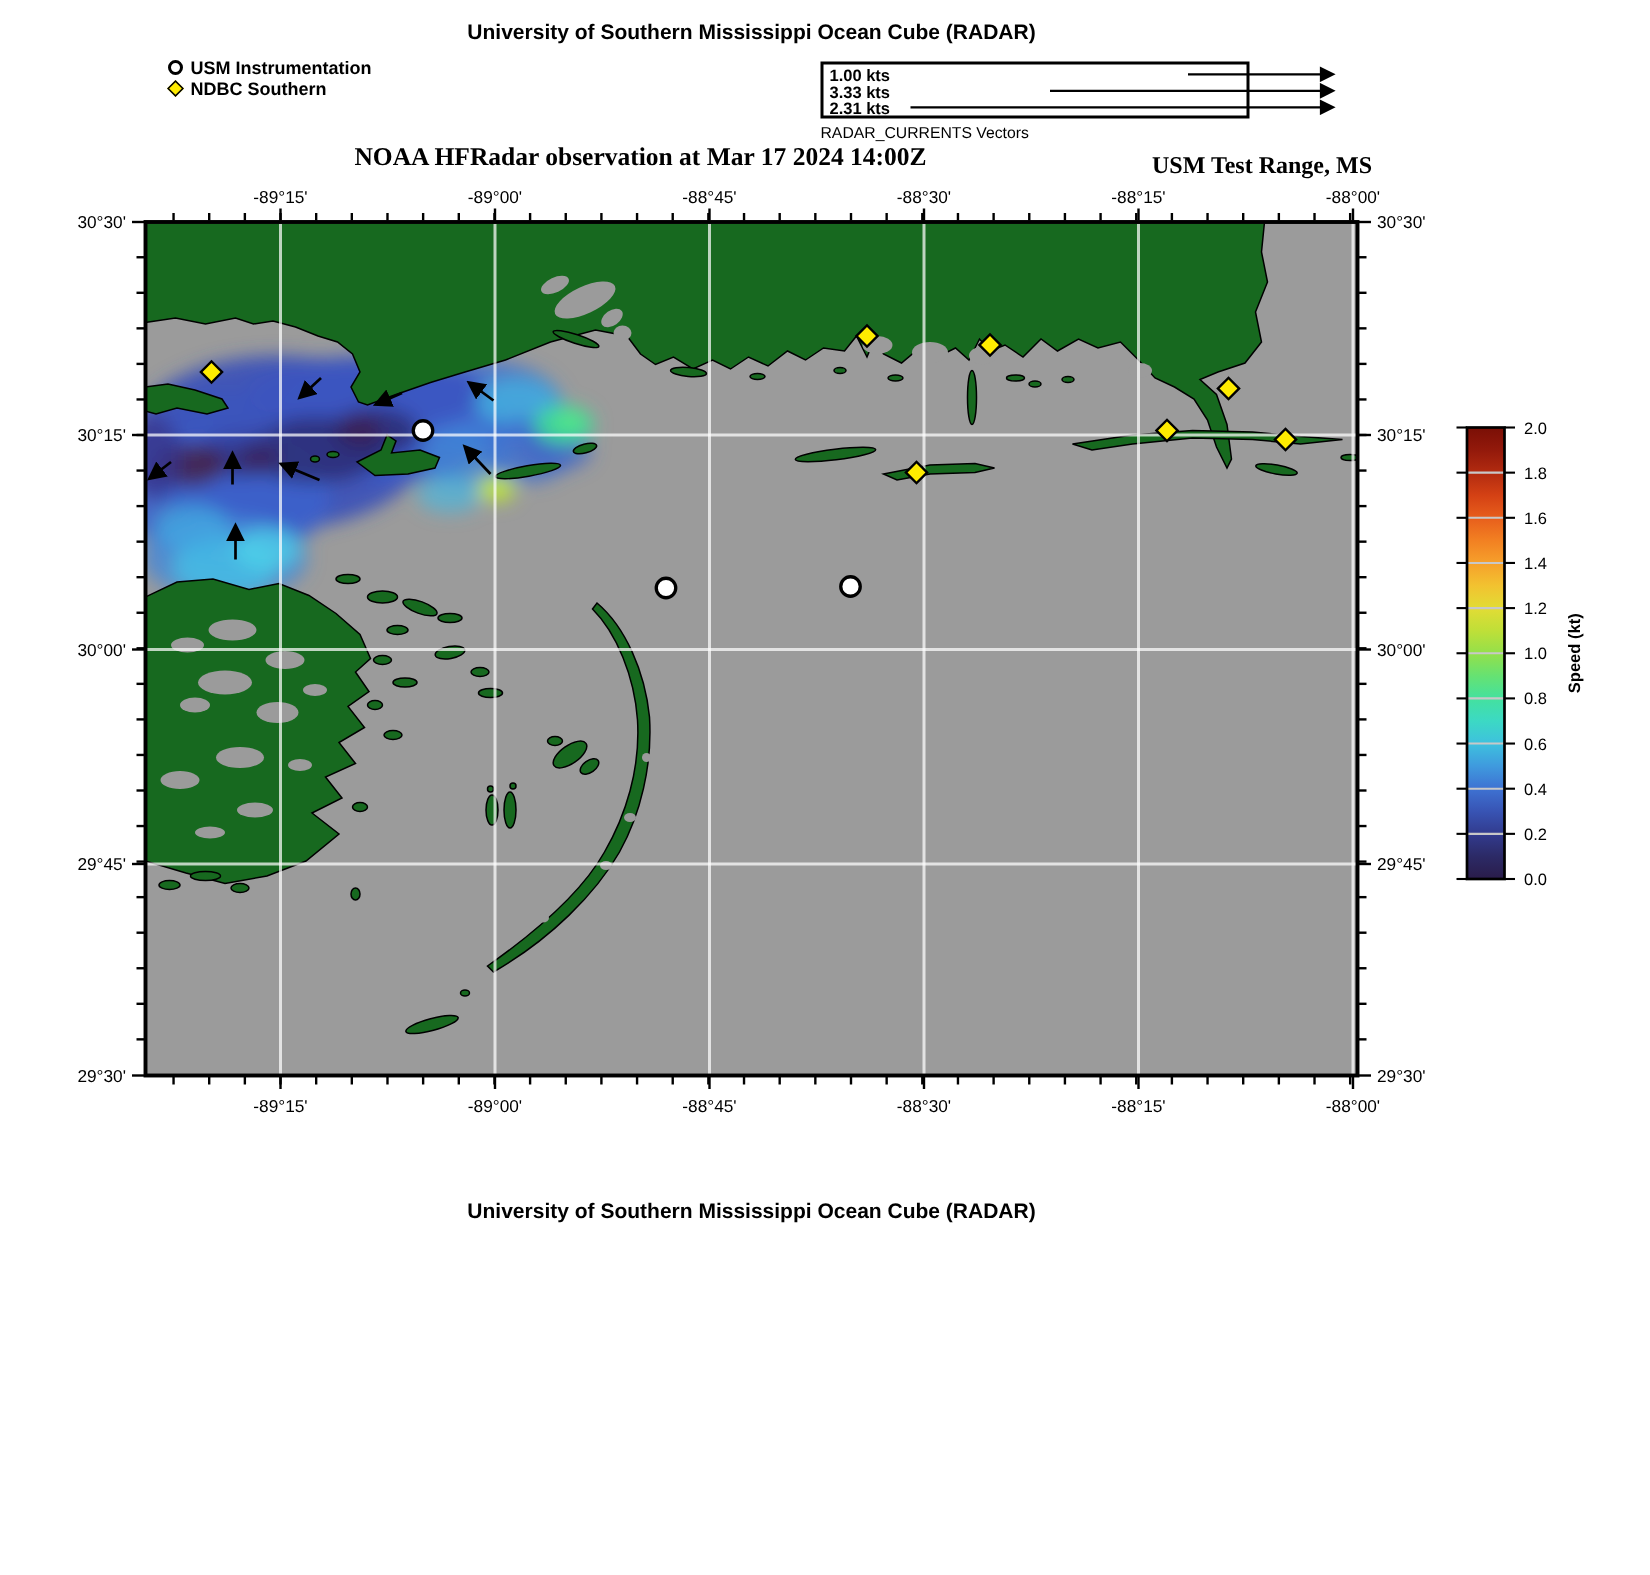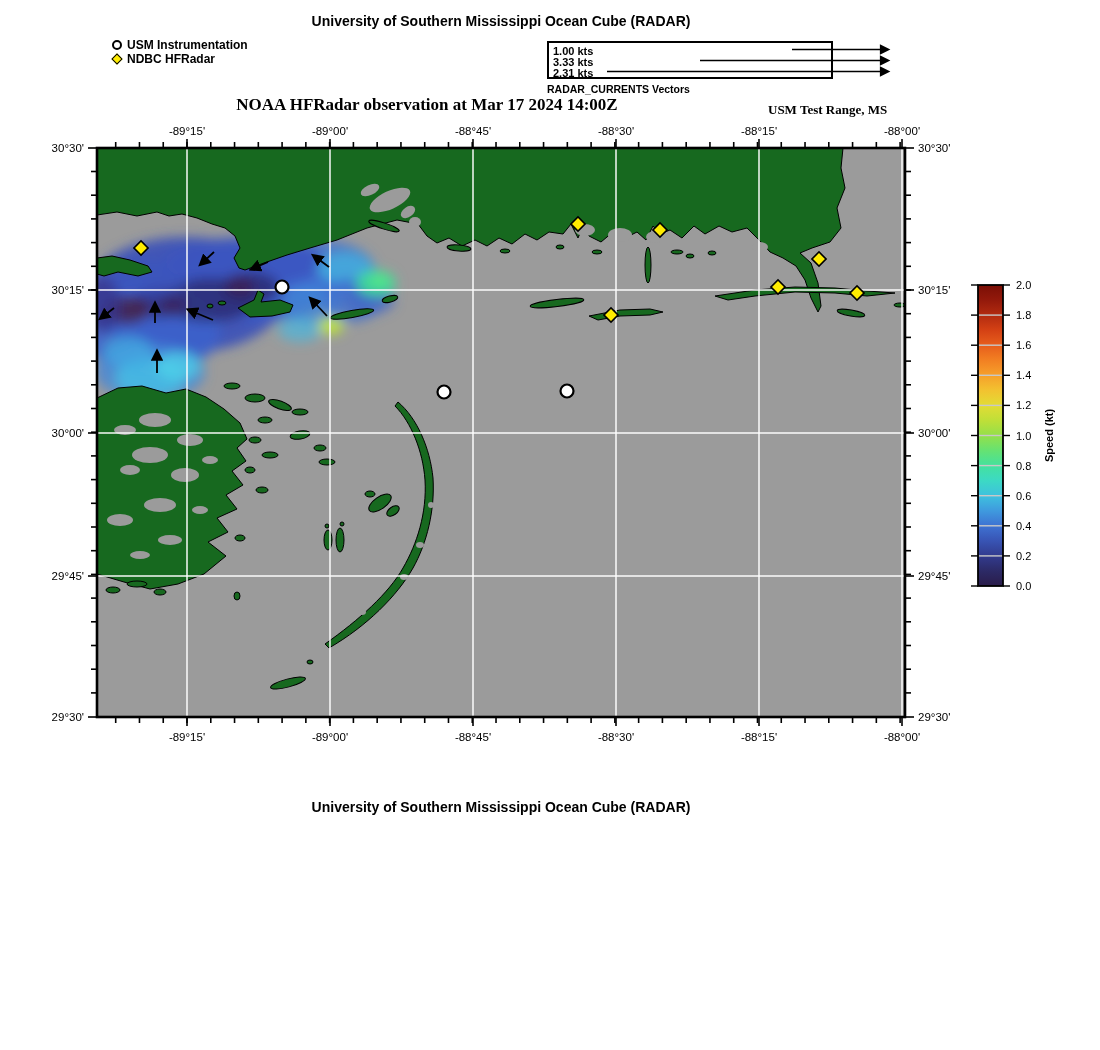--- a/index.html
+++ b/index.html
@@ -8,23 +8,23 @@
   #mapsvg{position:absolute;left:0;top:0;z-index:0;}
   .ovl{position:absolute;z-index:2;}
   .title{font-weight:bold;font-size:14px;text-align:center;}
   .legend-label{font-weight:bold;font-size:12px;line-height:14px;text-align:right;}
   .legend-circle{position:absolute;width:10px;height:10px;border:2px solid #000;border-radius:50%;
                  background:#fff;box-sizing:border-box;}
   .legend-diamond{position:absolute;width:8px;height:8px;border:1.6px solid #000;background:#ffec00;
                   transform:rotate(45deg);box-sizing:border-box;}
   .scalebox{border:2.5px solid #000;box-sizing:border-box;background:transparent;}
   .scalebox span{position:absolute;left:4px;font-weight:bold;font-size:11px;white-space:nowrap;}
-  .vec-caption{font-weight:bold;font-size:10.5px;}
+  .vec-caption{font-weight:normal;font-size:10.5px;}
   .obs-title{font-family:"Liberation Serif",serif;font-weight:bold;font-size:17px;text-align:center;}
-  .range-label{font-family:"Liberation Serif",serif;font-weight:bold;font-size:13px;}
+  .range-label{font-family:"Liberation Serif",serif;font-weight:bold;font-size:16px;}
   .grid{stroke:#ffffff;stroke-opacity:0.72;stroke-width:2;}
   .tick{stroke:#000;stroke-width:1.6;}
   .axlabel{font-family:"Liberation Sans",sans-serif;font-size:11.5px;fill:#000;}
   .cblabel{font-family:"Liberation Sans",sans-serif;font-size:11px;fill:#000;}
   .land{fill:#17691f;stroke:#000;stroke-width:1;}
   .hole{fill:#9b9b9b;stroke:none;}
 </style>
 </head>
 <body>
 
@@ -455,21 +455,21 @@
         <line x1="700" y1="60.5" x2="882" y2="60.5" stroke="#000" stroke-width="1.5" marker-end="url(#shead)"></line>
         <line x1="607" y1="71.5" x2="882" y2="71.5" stroke="#000" stroke-width="1.5" marker-end="url(#shead)"></line>
       </g>
   </svg>
 
   <div class="ovl title" style="left:97px;top:13px;width:808px;">University of Southern Mississippi Ocean Cube (RADAR)</div>
 
   <div class="ovl legend-circle" style="left:112px;top:40px;"></div>
   <div class="ovl legend-label" style="left:127px;top:38px;">USM Instrumentation</div>
   <div class="ovl legend-diamond" style="left:113px;top:55px;"></div>
-  <div class="ovl legend-label" style="left:127px;top:52px;">NDBC HFRadar</div>
+  <div class="ovl legend-label" style="left:127px;top:52px;">NDBC Southern</div>
 
   <div class="ovl scalebox" style="left:547px;top:41px;width:286px;height:38px;">
     <span style="top:2px;">1.00 kts</span>
     <span style="top:13px;">3.33 kts</span>
     <span style="top:24px;">2.31 kts</span>
   </div>
   <div class="ovl vec-caption" style="left:547px;top:83px;">RADAR_CURRENTS Vectors</div>
 
   <div class="ovl obs-title" style="left:97px;top:95px;width:660px;">NOAA HFRadar observation at Mar 17 2024 14:00Z</div>
   <div class="ovl range-label" style="left:768px;top:102px;">USM Test Range, MS</div>

